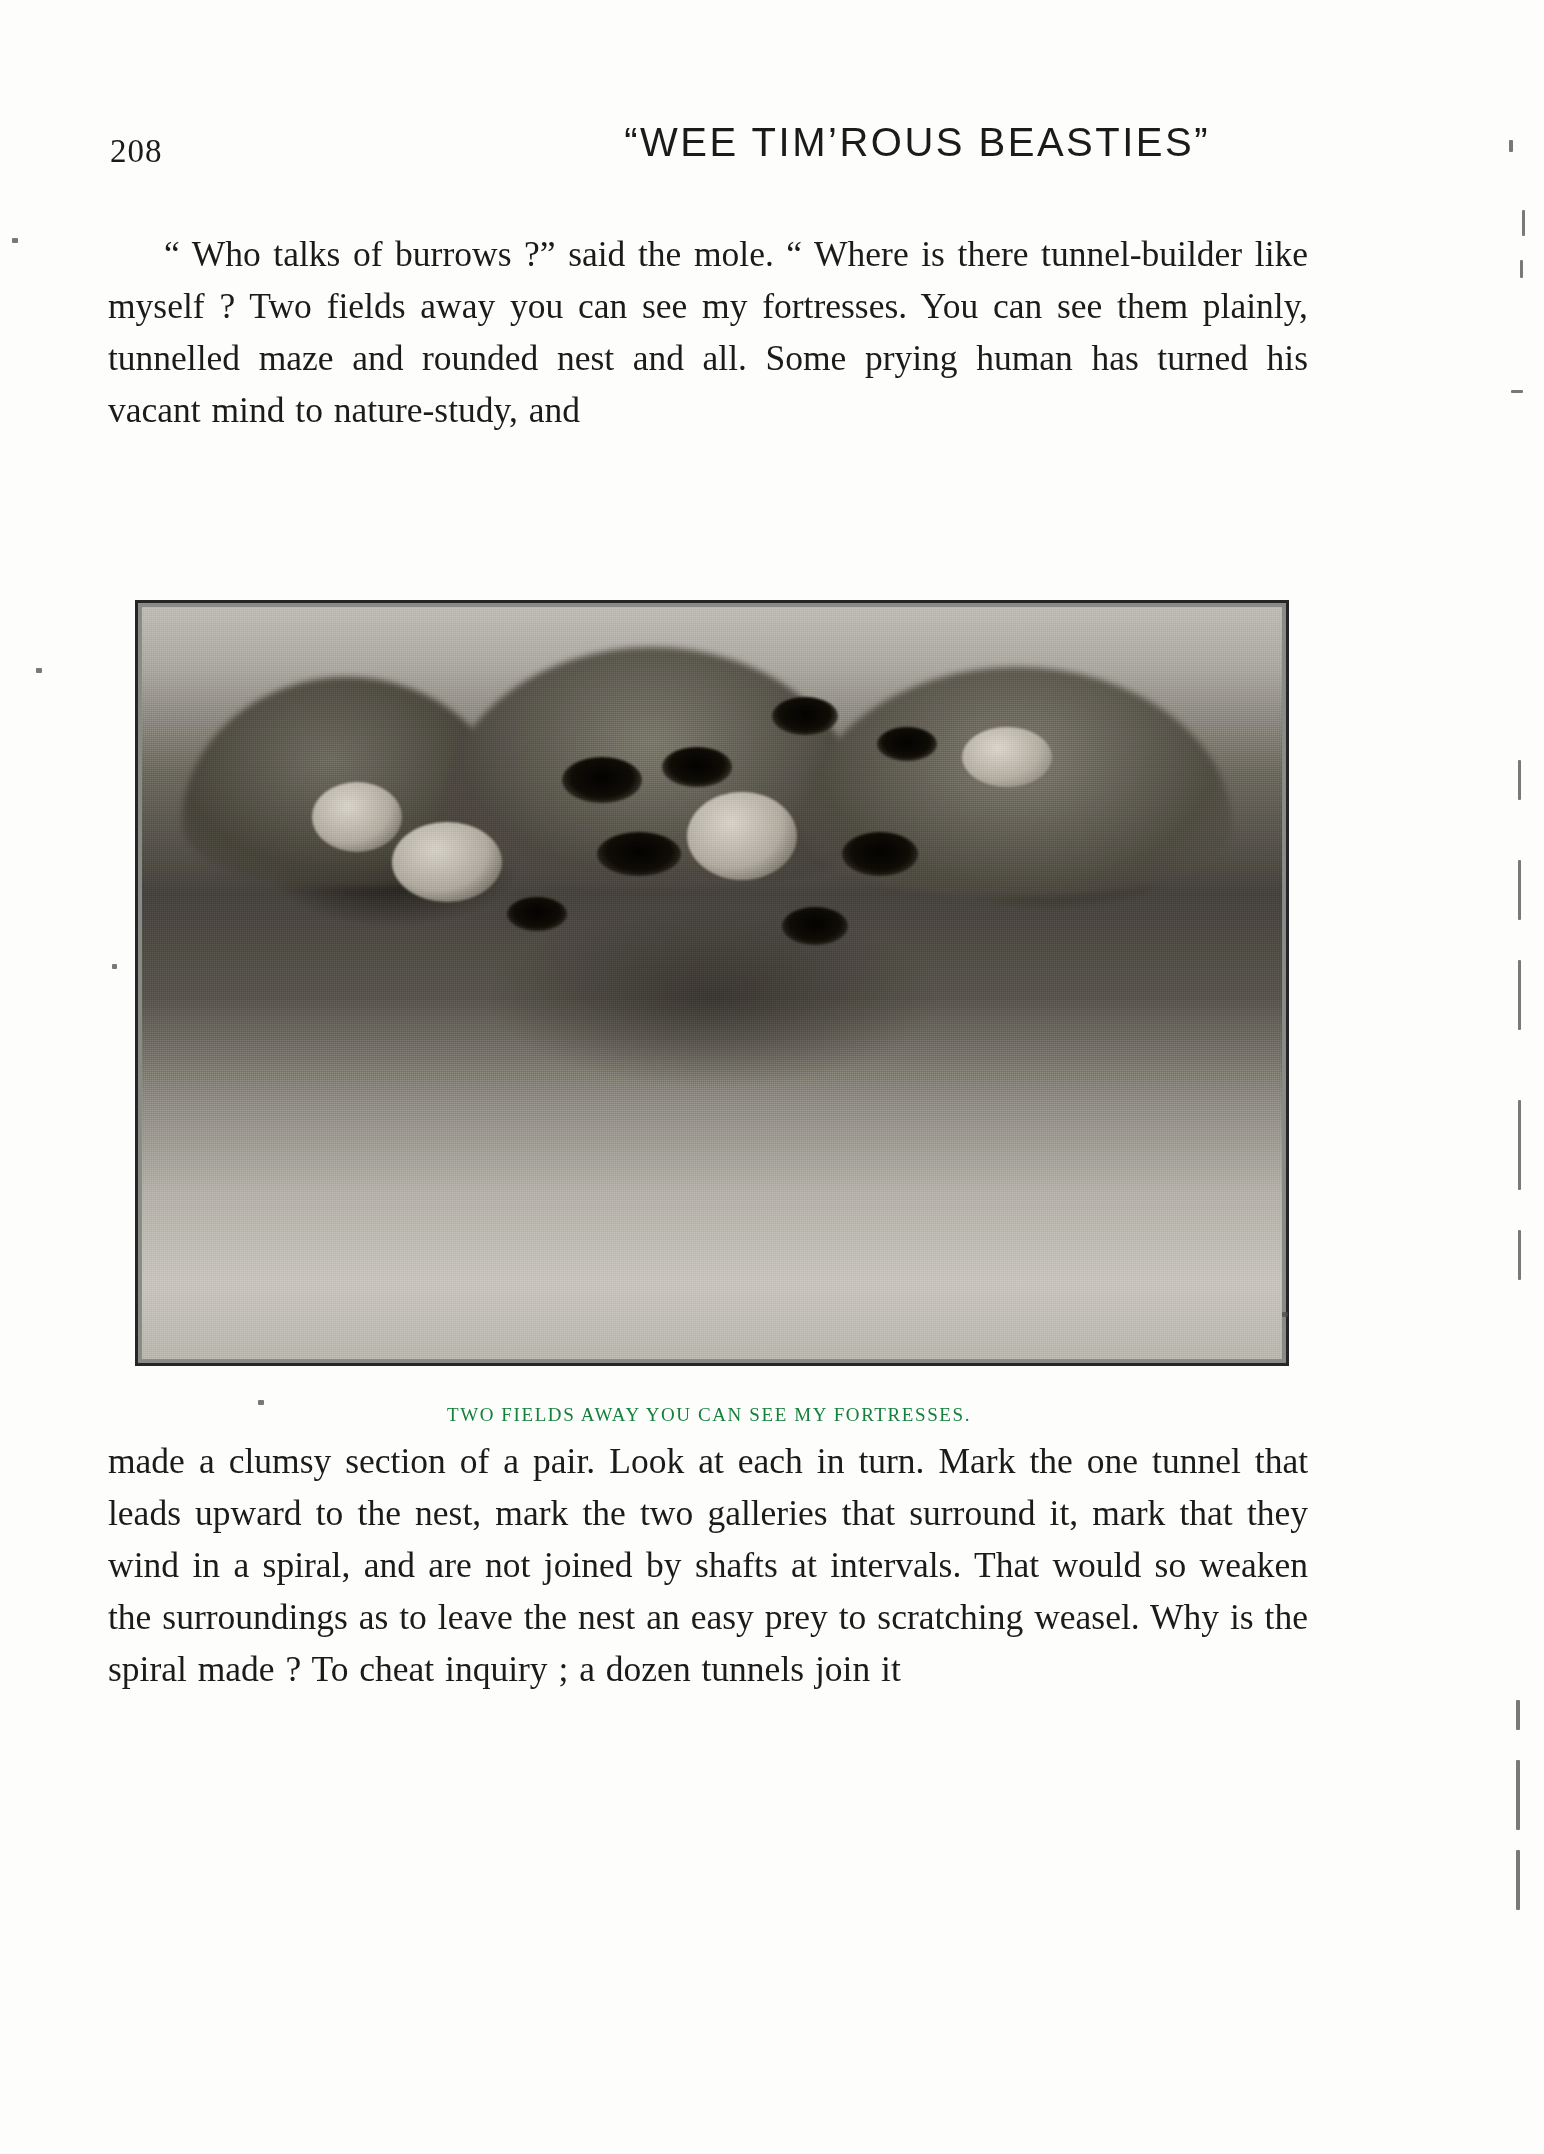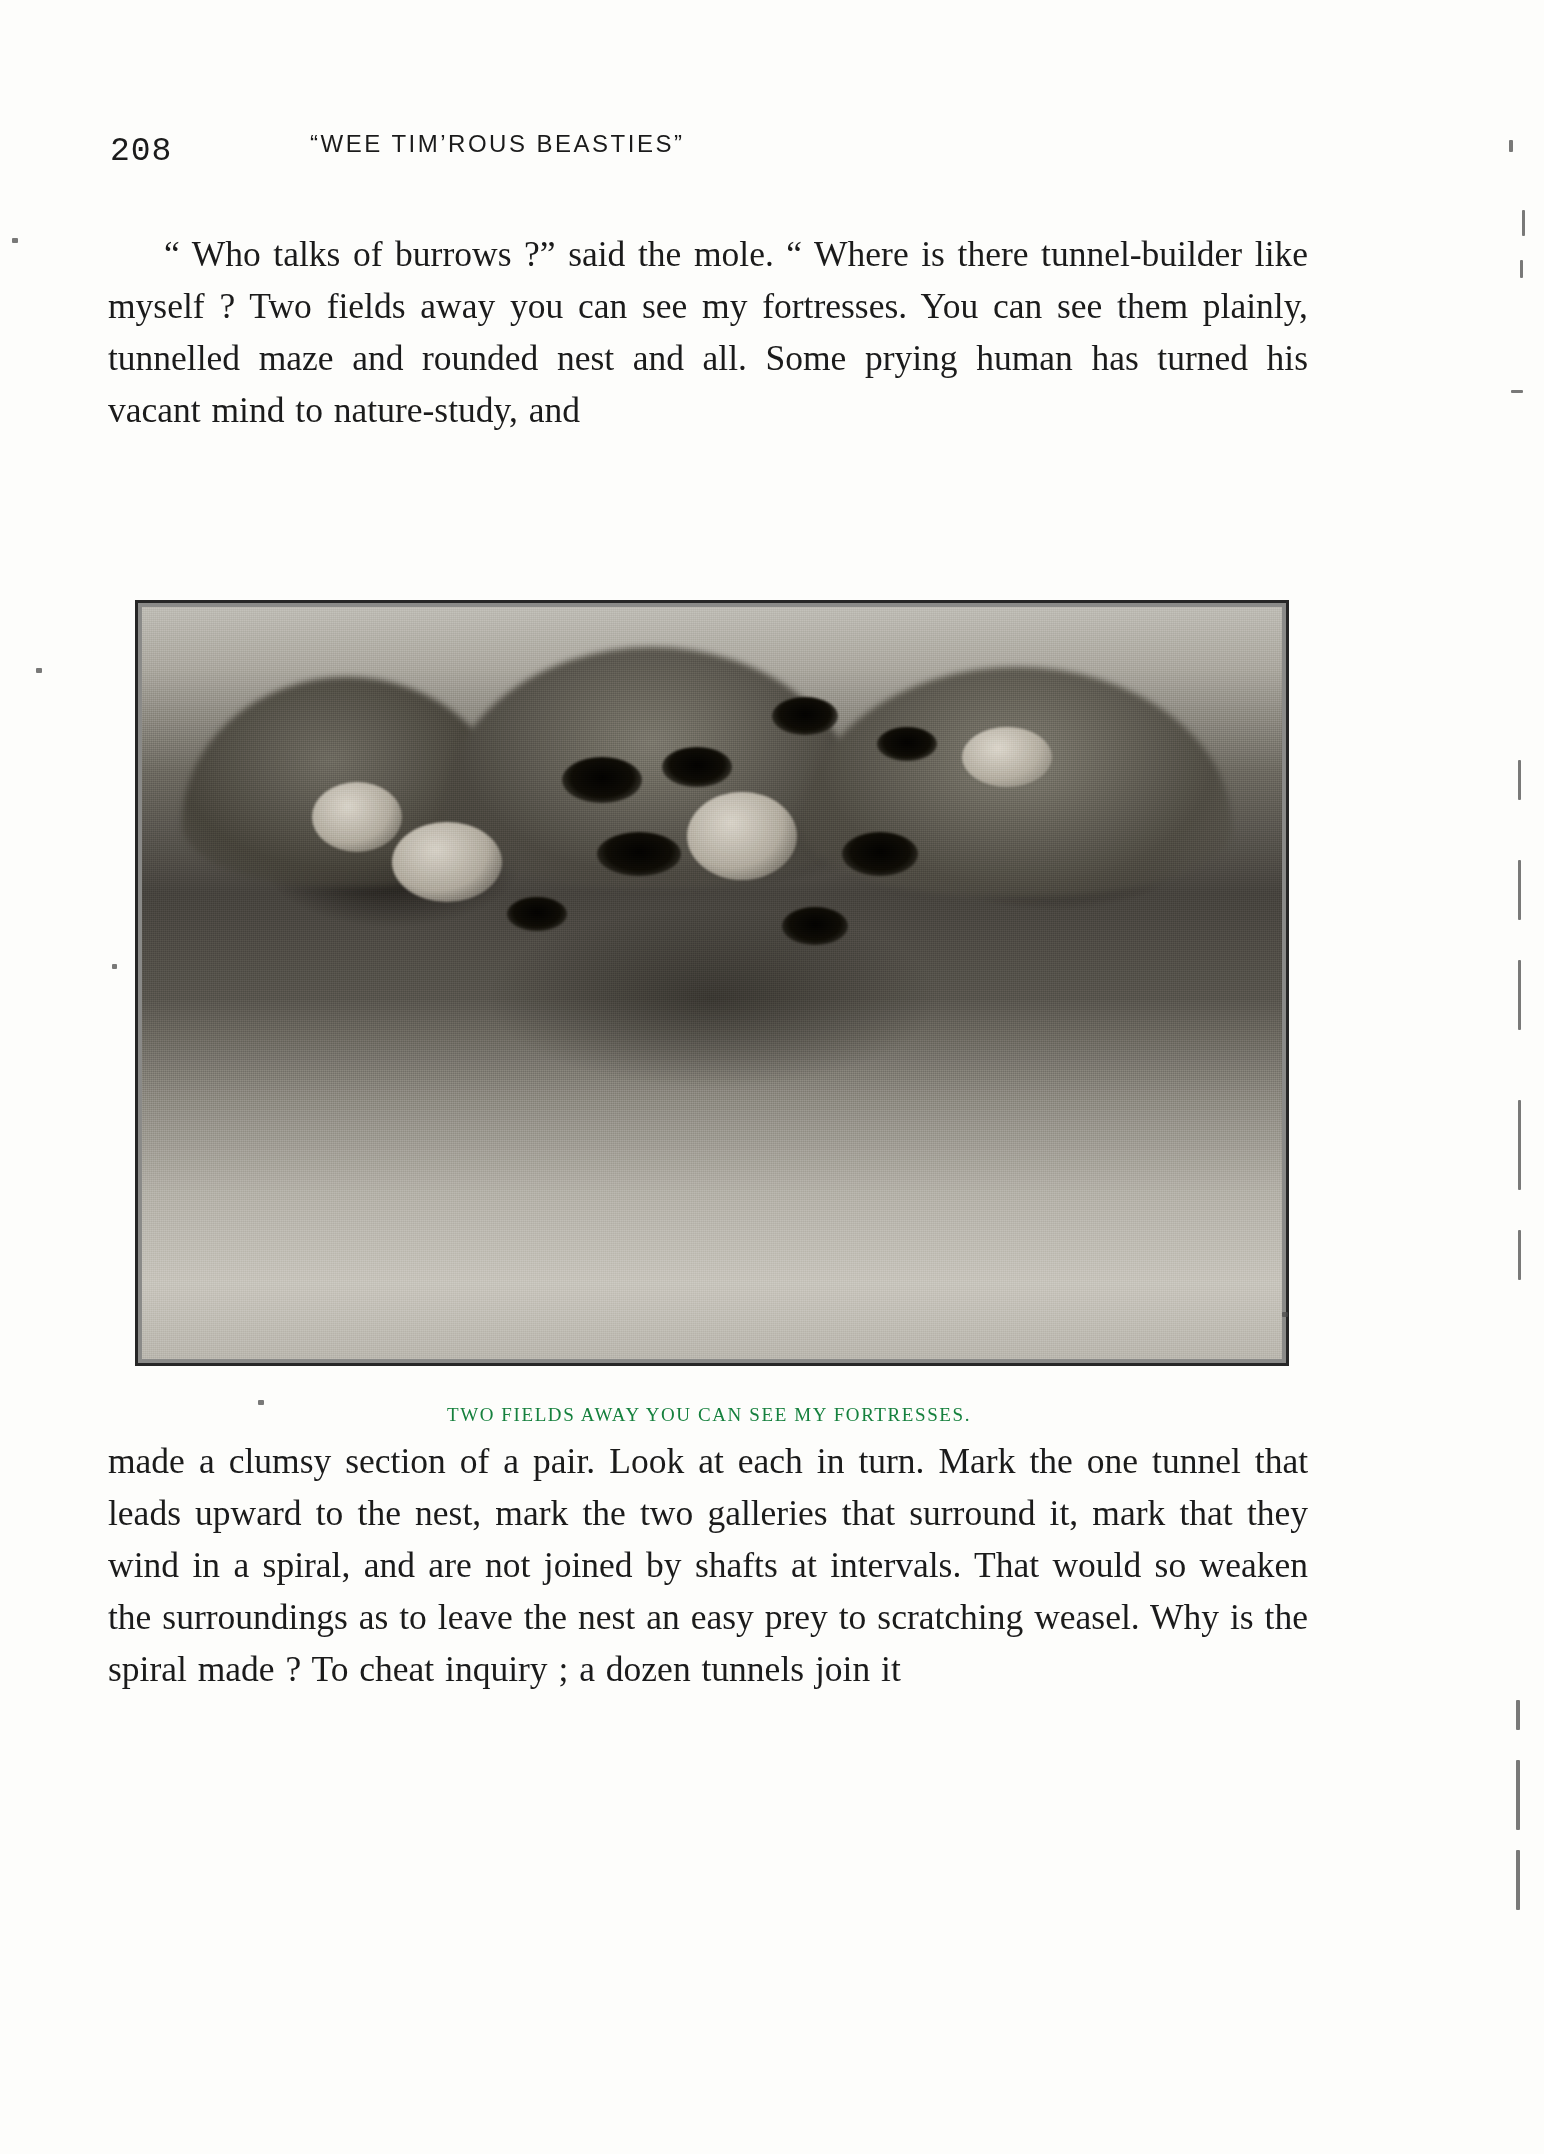--- a/index.html
+++ b/index.html
@@ -24,29 +24,29 @@
     left: 110px;
     width: 1220px;
     height: 60px;
   }
   .folio {
     position: absolute;
     left: 0;
     top: 13px;
     font-size: 33px;
     letter-spacing: 1px;
-    font-family: Liberation Mono, monospace;
+    font-family: Liberation Serif, serif;
   }
   .running-title {
     position: absolute;
     left: 200px;
-    top: 10px;
+    top: 0;
     width: 900px;
-    text-align: left;
-    font-size: 24px;
+    text-align: right;
+    font-size: 40px;
     letter-spacing: 2.5px;
     font-family: "Liberation Sans", sans-serif;
     font-weight: 400;
     white-space: nowrap;
   }
 
   
   .textblock {
     position: absolute;
     left: 108px;

